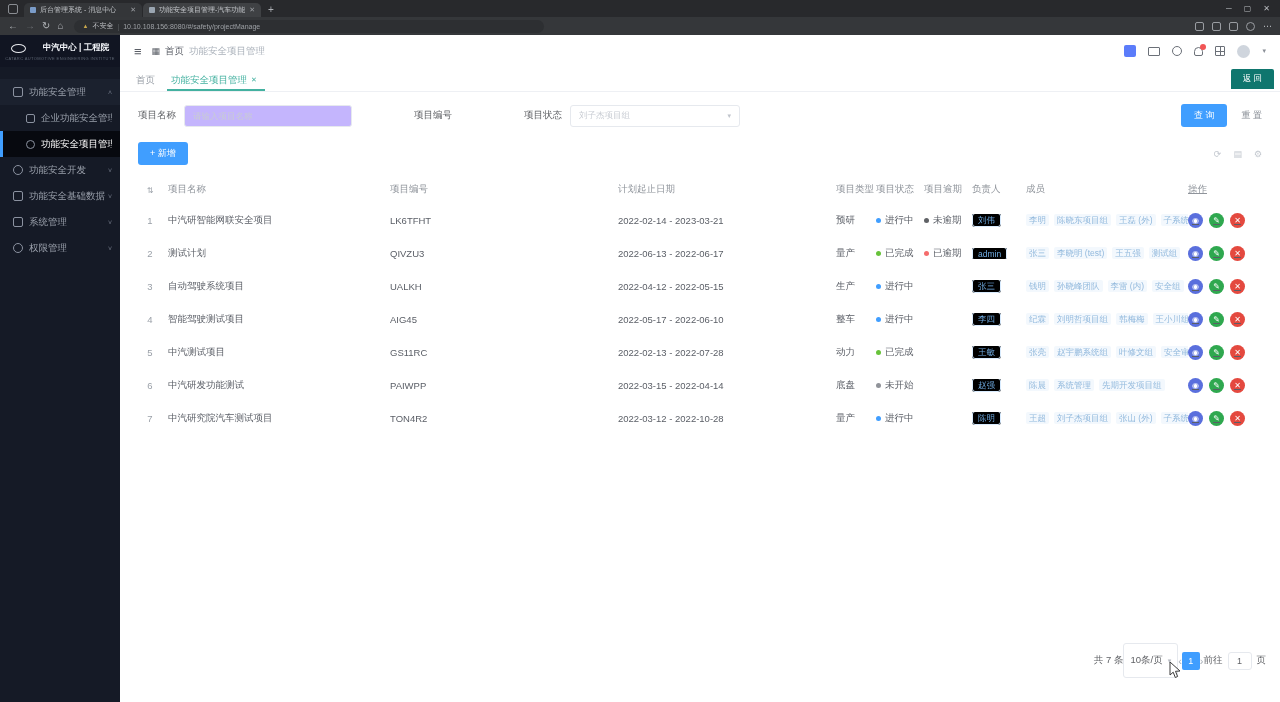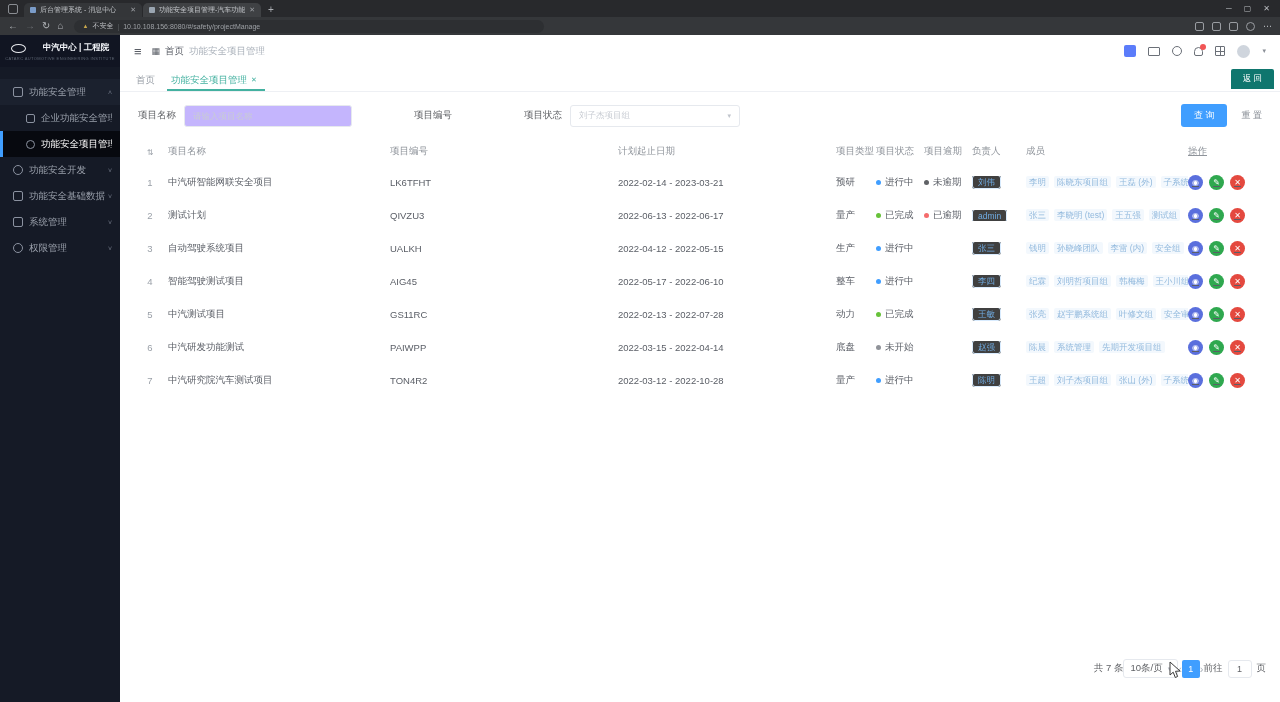--- a/index.html
+++ b/index.html
@@ -99,31 +99,31 @@
   .c4 { flex:0 0 218px; }
   .c5 { flex:0 0 40px; }
   .c6 { flex:0 0 48px; }
   .c7 { flex:0 0 48px; }
   .c8 { flex:0 0 54px; }
   .c9 { flex:1; min-width:0; }
   .c10 { flex:0 0 74px;text-decoration:underline; }
   .sort-ic { font-size:8px; color:#9aa0a8; }
   .link { cursor:pointer; }
   .dot { width:5px; height:5px; border-radius:50%; display:inline-block; margin-right:4px; vertical-align:middle; }
-  .tag { background:#404040; border:1px solid #d9ecff; color:#6faae0; border-radius:3px; padding:1px 5px; font-size:8.5px; }
+  .tag { background:#000000; border:1px solid #d9ecff; color:#6faae0; border-radius:3px; padding:1px 5px; font-size:8.5px; }
   .chip { color:#92b9dd; background:#f3f8fd; border-radius:2px; padding:1px 3px; font-size:8.5px; margin-right:5px; }
   .actions { display:flex; gap:6px; align-items:center; }
   .act { width:15px; height:15px; border-radius:50%; color:#fff; font-size:8px; display:flex; align-items:center; justify-content:center; cursor:pointer; flex:none; }
   .a-view { background:#5a6fdd; }
   .a-edit { background:#2fa84f; }
   .a-del { background:#e4493f; }
 
   
   .pager { position:absolute; right:14px; bottom:24px; display:flex; align-items:center; font-size:9.5px; color:#606266; }
-  .psize { border:1px solid #e6e9ee; border-radius:3px; padding:2px 6px; display:flex; gap:5px; align-items:center; color:#606266; cursor:pointer; }
+  .psize { border:1px solid #e6e9ee; border-radius:3px; padding:10px 6px; display:flex; gap:5px; align-items:center; color:#606266; cursor:pointer; }
   .psize .car { font-size:7px; color:#b8bcc4; }
   .parrow { color:#aab0b8; font-size:11px; cursor:pointer; }
   .ppage { width:18px; height:18px; background:#409eff; color:#fff; border-radius:2px; display:flex; align-items:center; justify-content:center; font-size:9px; cursor:pointer; }
   .pgoto { display:flex; align-items:center; gap:5px; }
   .pgoto .box { width:24px; height:18px; border:1px solid #e6e9ee; border-radius:3px; display:flex; align-items:center; justify-content:center; font-size:9px; color:#606266; }
 
   .cursor { position:absolute; left:1169px; top:661px; z-index:99; pointer-events:none; }
 </style>
 </head>
 <body>
@@ -254,20 +254,28 @@
           <span class="f-label gap1">项目编号</span>
           <span class="f-label gap2">项目状态</span>
           <div class="f-sel">
             <span>刘子杰项目组</span>
             <span class="car">▾</span>
           </div>
           <button class="btn-search">查 询</button>
           <button class="btn-reset">重 置</button>
         </div>
 
+        <div class="toolbar-row">
+          <button class="btn-add">+ 新增</button>
+          <div class="util-ics">
+            <span>⟳</span>
+            <span>▤</span>
+            <span>⚙</span>
+          </div>
+        </div>
 
         <div class="table">
           <div class="thead">
             <div class="th c1"><span class="sort-ic">⇅</span></div>
             <div class="th c2">项目名称</div>
             <div class="th c3">项目编号</div>
             <div class="th c4">计划起止日期</div>
             <div class="th c5">项目类型</div>
             <div class="th c6">项目状态</div>
             <div class="th c7">项目逾期</div>

